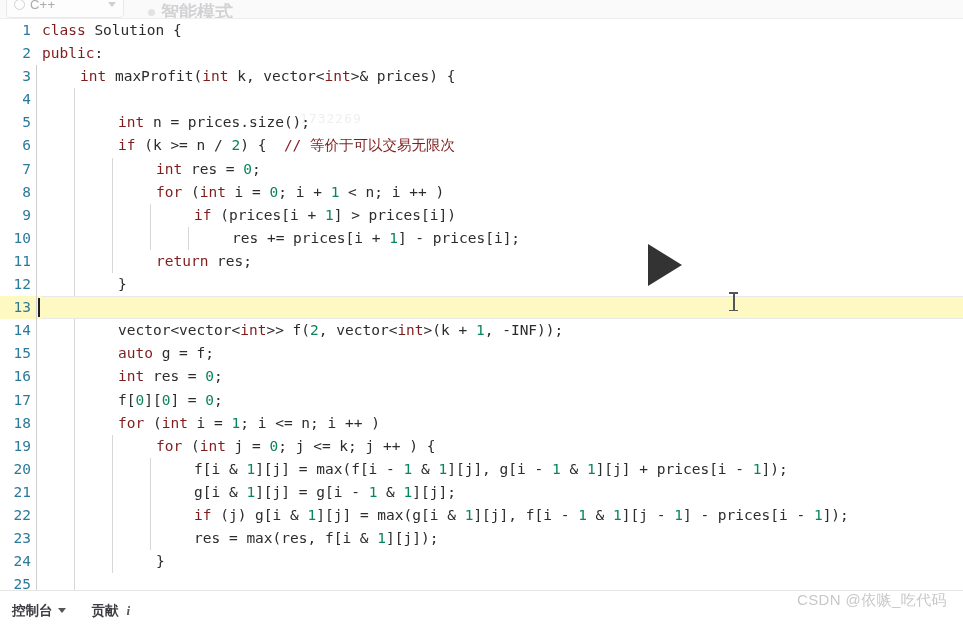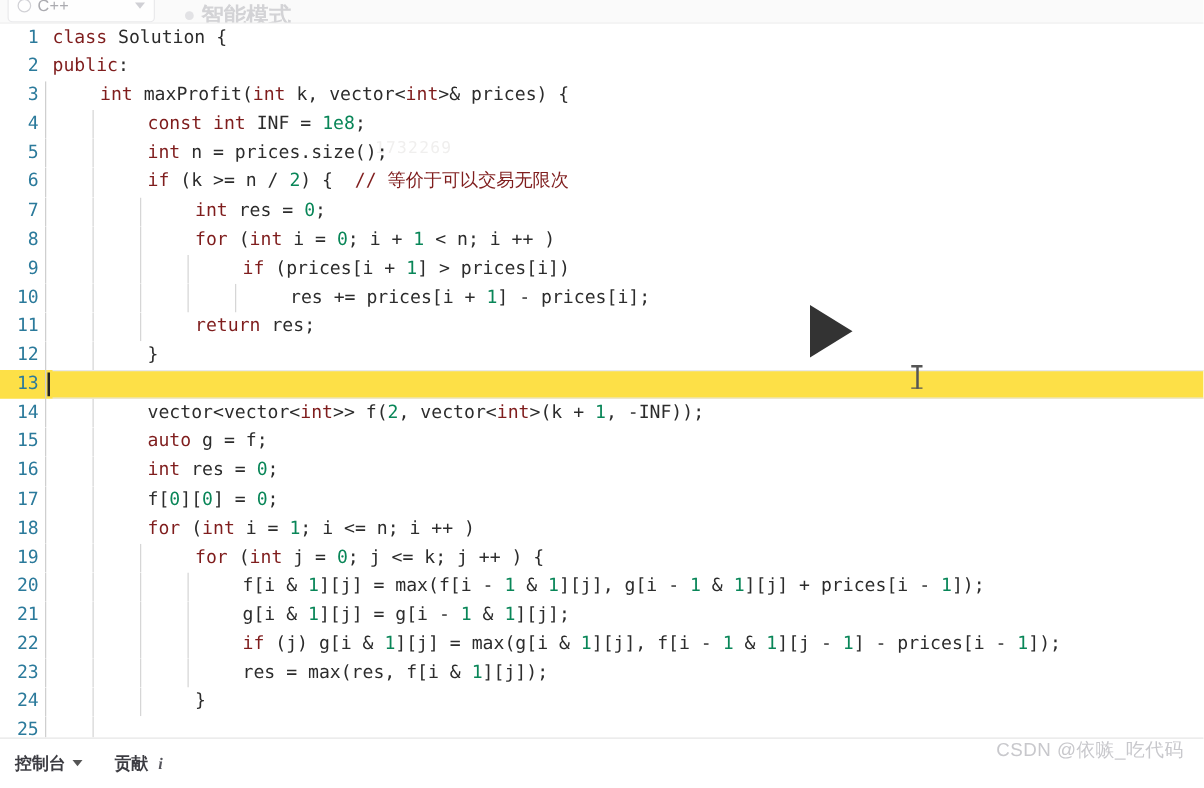--- a/index.html
+++ b/index.html
@@ -96,21 +96,21 @@
     font-size: 14.5px;
   }
 
   .code-line {
     position: relative;
     display: flex;
     height: 23.1px;
     line-height: 23.1px;
     white-space: pre;
   }
-  .code-line.active { background: #fde047; }
+  .code-line.active { background: #fef9c3; }
   .code-line.active::before,
   .code-line.active::after {
     content: "";
     position: absolute;
     left: 42px; right: 0;
     height: 1px;
     background: #e8e8e8;
   }
   .code-line.active::before { top: 0; }
   .code-line.active::after  { bottom: 0; }
@@ -264,21 +264,21 @@
       <span class="mode-label">智能模式</span>
     </div>
   </div>
 
   <div class="editor">
     <div class="bg-watermark">1732269</div>
     <div id="code-body">
         <div class="code-line"><div class="gutter">1</div><div class="codecell"><span style="padding-left: 0px; display: inline-block;"><span class="kw">class</span><span class="pln"> Solution {</span></span></div></div>
         <div class="code-line"><div class="gutter">2</div><div class="codecell"><span style="padding-left: 0px; display: inline-block;"><span class="kw">public</span><span class="pln">:</span></span></div></div>
         <div class="code-line"><div class="gutter">3</div><div class="codecell"><span class="ig g0"></span><span style="padding-left: 38px; display: inline-block;"><span class="kw">int</span><span class="pln"> maxProfit(</span><span class="kw">int</span><span class="pln"> k, vector&lt;</span><span class="kw">int</span><span class="pln">&gt;&amp; prices) {</span></span></div></div>
-        <div class="code-line"><div class="gutter">4</div><div class="codecell"><span class="ig g0"></span><span class="ig g1"></span><span style="padding-left: 76px; display: inline-block;"><span class="kw">const</span><span class="pln"> </span><span class="kw">int</span><span class="pln"> INF = </span><span class="num">1e8</span><span class="pln">;</span></span></div></div>
+        <div class="code-line"><div class="gutter">4</div><div class="codecell"><span class="ig g0"></span><span class="ig g1"></span></div></div>
         <div class="code-line"><div class="gutter">5</div><div class="codecell"><span class="ig g0"></span><span class="ig g1"></span><span style="padding-left: 76px; display: inline-block;"><span class="kw">int</span><span class="pln"> n = prices.size();</span></span></div></div>
         <div class="code-line"><div class="gutter">6</div><div class="codecell"><span class="ig g0"></span><span class="ig g1"></span><span style="padding-left: 76px; display: inline-block;"><span class="kw">if</span><span class="pln"> (k &gt;= n / </span><span class="num">2</span><span class="pln">) {  </span><span class="cmt">// 等价于可以交易无限次</span></span></div></div>
         <div class="code-line"><div class="gutter">7</div><div class="codecell"><span class="ig g0"></span><span class="ig g1"></span><span class="ig g2"></span><span style="padding-left: 114px; display: inline-block;"><span class="kw">int</span><span class="pln"> res = </span><span class="num">0</span><span class="pln">;</span></span></div></div>
         <div class="code-line"><div class="gutter">8</div><div class="codecell"><span class="ig g0"></span><span class="ig g1"></span><span class="ig g2"></span><span style="padding-left: 114px; display: inline-block;"><span class="kw">for</span><span class="pln"> (</span><span class="kw">int</span><span class="pln"> i = </span><span class="num">0</span><span class="pln">; i + </span><span class="num">1</span><span class="pln"> &lt; n; i ++ )</span></span></div></div>
         <div class="code-line"><div class="gutter">9</div><div class="codecell"><span class="ig g0"></span><span class="ig g1"></span><span class="ig g2"></span><span class="ig g3"></span><span style="padding-left: 152px; display: inline-block;"><span class="kw">if</span><span class="pln"> (prices[i + </span><span class="num">1</span><span class="pln">] &gt; prices[i])</span></span></div></div>
         <div class="code-line"><div class="gutter">10</div><div class="codecell"><span class="ig g0"></span><span class="ig g1"></span><span class="ig g2"></span><span class="ig g3"></span><span class="ig g4"></span><span style="padding-left: 190px; display: inline-block;"><span class="pln">res += prices[i + </span><span class="num">1</span><span class="pln">] - prices[i];</span></span></div></div>
         <div class="code-line"><div class="gutter">11</div><div class="codecell"><span class="ig g0"></span><span class="ig g1"></span><span class="ig g2"></span><span style="padding-left: 114px; display: inline-block;"><span class="kw">return</span><span class="pln"> res;</span></span></div></div>
         <div class="code-line"><div class="gutter">12</div><div class="codecell"><span class="ig g0"></span><span class="ig g1"></span><span style="padding-left: 76px; display: inline-block;"><span class="pln">}</span></span></div></div>
         <div class="code-line active"><div class="gutter">13</div><div class="codecell"><span class="ig g0"></span><span class="caret"></span><span style="padding-left: 0px; display: inline-block;"></span></div></div>
         <div class="code-line"><div class="gutter">14</div><div class="codecell"><span class="ig g0"></span><span class="ig g1"></span><span style="padding-left: 76px; display: inline-block;"><span class="pln">vector&lt;vector&lt;</span><span class="kw">int</span><span class="pln">&gt;&gt; f(</span><span class="num">2</span><span class="pln">, vector&lt;</span><span class="kw">int</span><span class="pln">&gt;(k + </span><span class="num">1</span><span class="pln">, -INF));</span></span></div></div>

